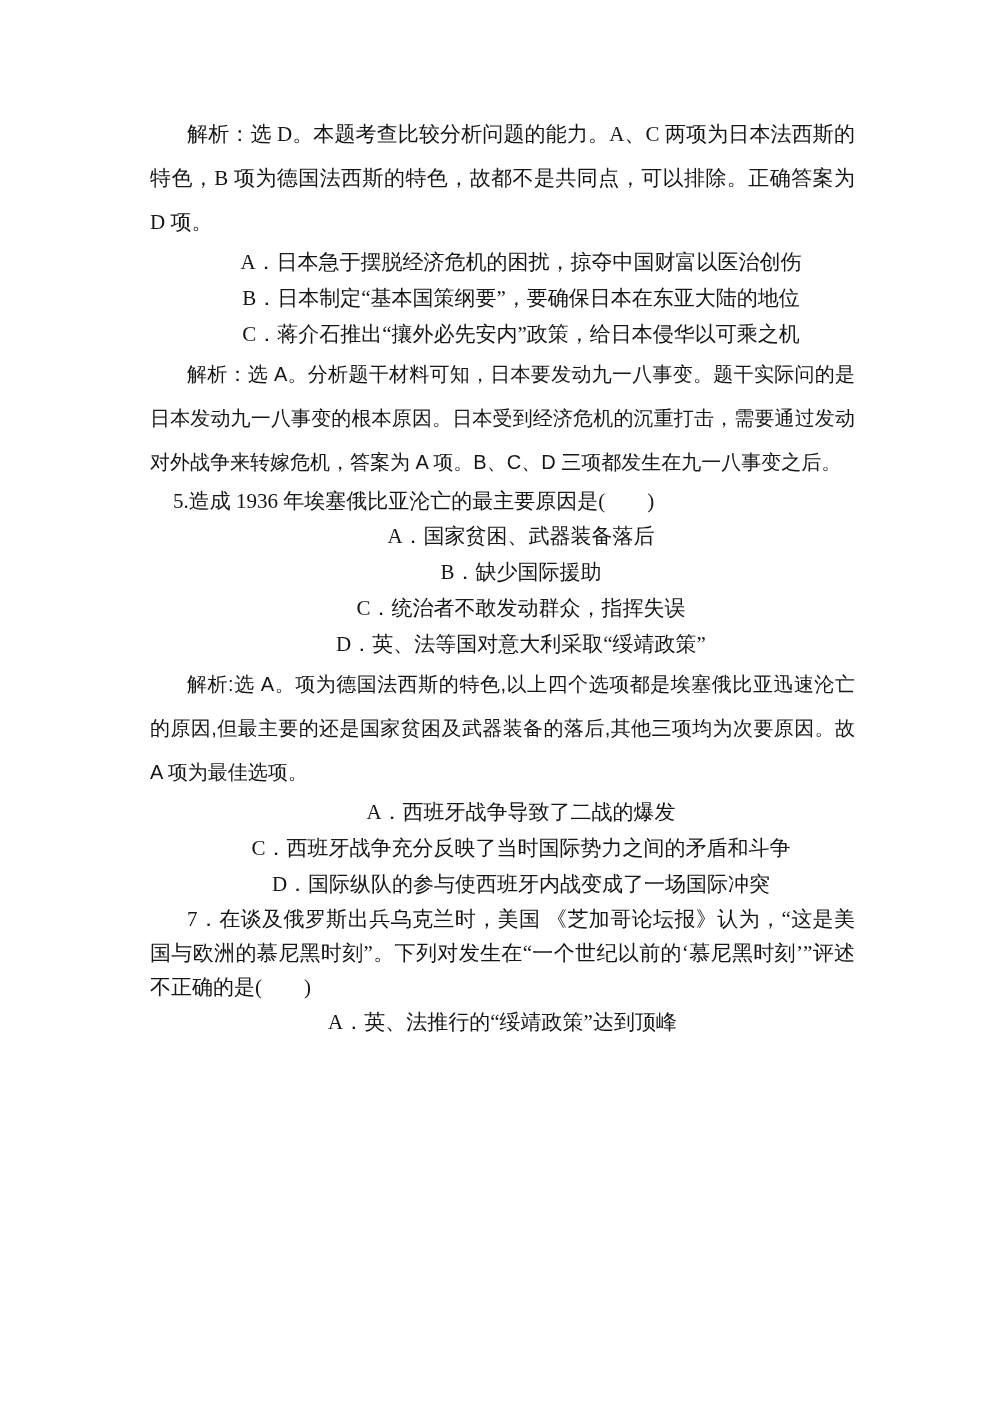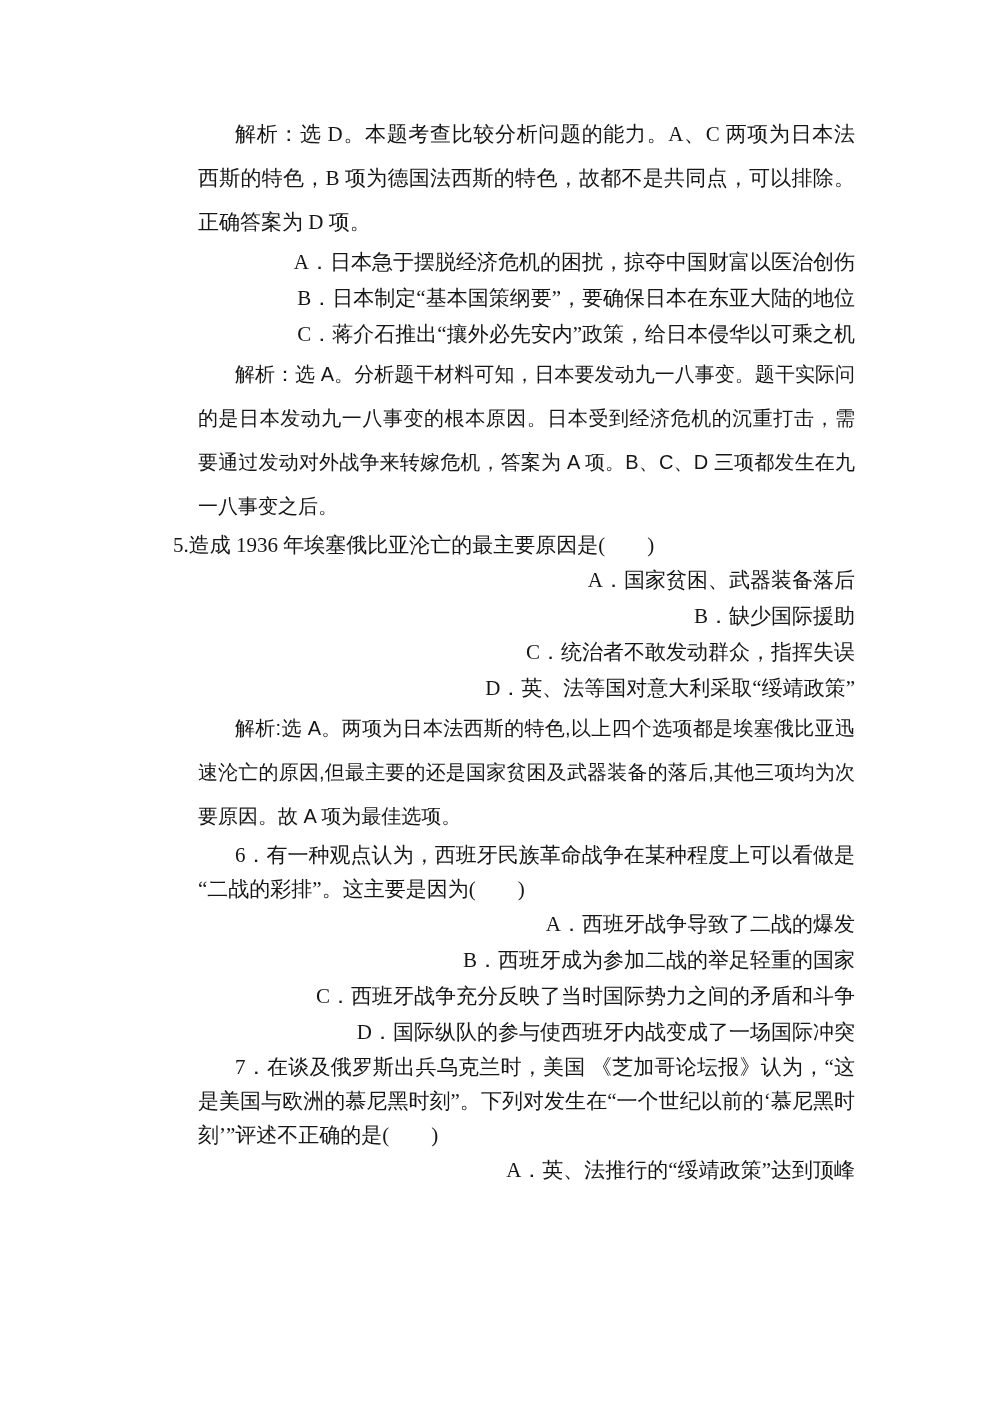--- a/index.html
+++ b/index.html
@@ -19,22 +19,22 @@
     background: #ffffff;
   }
   .para {
     font-size: 21px;
     text-align: justify;
     word-break: break-all;
     margin: 0;
   }
   .question { line-height: 34px; }
   .analysis { line-height: 44px; }
-  .option   { line-height: 36px; text-align: right; }
-  .indent-normal { text-indent: 37px; margin-left: 48px; }
+  .option   { line-height: 36px; text-align: center; }
+  .indent-normal { text-indent: 37px; }
   .indent-small  { text-indent: 23px; }
   .indent-none   { text-indent: 0; }
   .font-sans {
     font-family: "Liberation Sans", "DejaVu Sans", sans-serif;
     font-size: 20px;
   }
 </style>
 </head>
 <body style="background: rgb(255, 255, 255); color: rgb(22, 22, 22);">
 
@@ -43,22 +43,20 @@
       <div class="para analysis indent-normal">解析：选 D。本题考查比较分析问题的能力。A、C 两项为日本法西斯的特色，B 项为德国法西斯的特色，故都不是共同点，可以排除。正确答案为 D 项。</div>
       <div class="para option indent-normal">A．日本急于摆脱经济危机的困扰，掠夺中国财富以医治创伤</div>
       <div class="para option indent-normal">B．日本制定“基本国策纲要”，要确保日本在东亚大陆的地位</div>
       <div class="para option indent-normal">C．蒋介石推出“攘外必先安内”政策，给日本侵华以可乘之机</div>
       <div class="para analysis indent-normal font-sans">解析：选 A。分析题干材料可知，日本要发动九一八事变。题干实际问的是日本发动九一八事变的根本原因。日本受到经济危机的沉重打击，需要通过发动对外战争来转嫁危机，答案为 A 项。B、C、D 三项都发生在九一八事变之后。</div>
       <div class="para question indent-small">5.造成 1936 年埃塞俄比亚沦亡的最主要原因是(　　)</div>
       <div class="para option indent-normal">A．国家贫困、武器装备落后</div>
       <div class="para option indent-normal">B．缺少国际援助</div>
       <div class="para option indent-normal">C．统治者不敢发动群众，指挥失误</div>
       <div class="para option indent-normal">D．英、法等国对意大利采取“绥靖政策”</div>
-      <div class="para analysis indent-normal font-sans">解析:选 A。两项为日本法西斯的特色,以上四个选项都是埃塞俄比亚迅速沦亡的原因,但最主要的还是国家贫困及武器装备的落后,其他三项均为次要原因。故 A 项为最佳选项。</div>
-      <div class="para question indent-normal">6．有一种观点认为，西班牙民族革命战争在某种程度上可以看做是“二战的彩排”。这主要是因为(　　)</div>
+      <div class="para analysis indent-normal font-sans">解析:选 A。项为德国法西斯的特色,以上四个选项都是埃塞俄比亚迅速沦亡的原因,但最主要的还是国家贫困及武器装备的落后,其他三项均为次要原因。故 A 项为最佳选项。</div>
       <div class="para option indent-normal">A．西班牙战争导致了二战的爆发</div>
-      <div class="para option indent-normal">B．西班牙成为参加二战的举足轻重的国家</div>
       <div class="para option indent-normal">C．西班牙战争充分反映了当时国际势力之间的矛盾和斗争</div>
       <div class="para option indent-normal">D．国际纵队的参与使西班牙内战变成了一场国际冲突</div>
       <div class="para question indent-normal">7．在谈及俄罗斯出兵乌克兰时，美国 《芝加哥论坛报》认为，“这是美国与欧洲的慕尼黑时刻”。下列对发生在“一个世纪以前的‘慕尼黑时刻’”评述不正确的是(　　)</div>
       <div class="para option indent-none">A．英、法推行的“绥靖政策”达到顶峰</div>
     </div>
 </div>
 
 </body></html>

